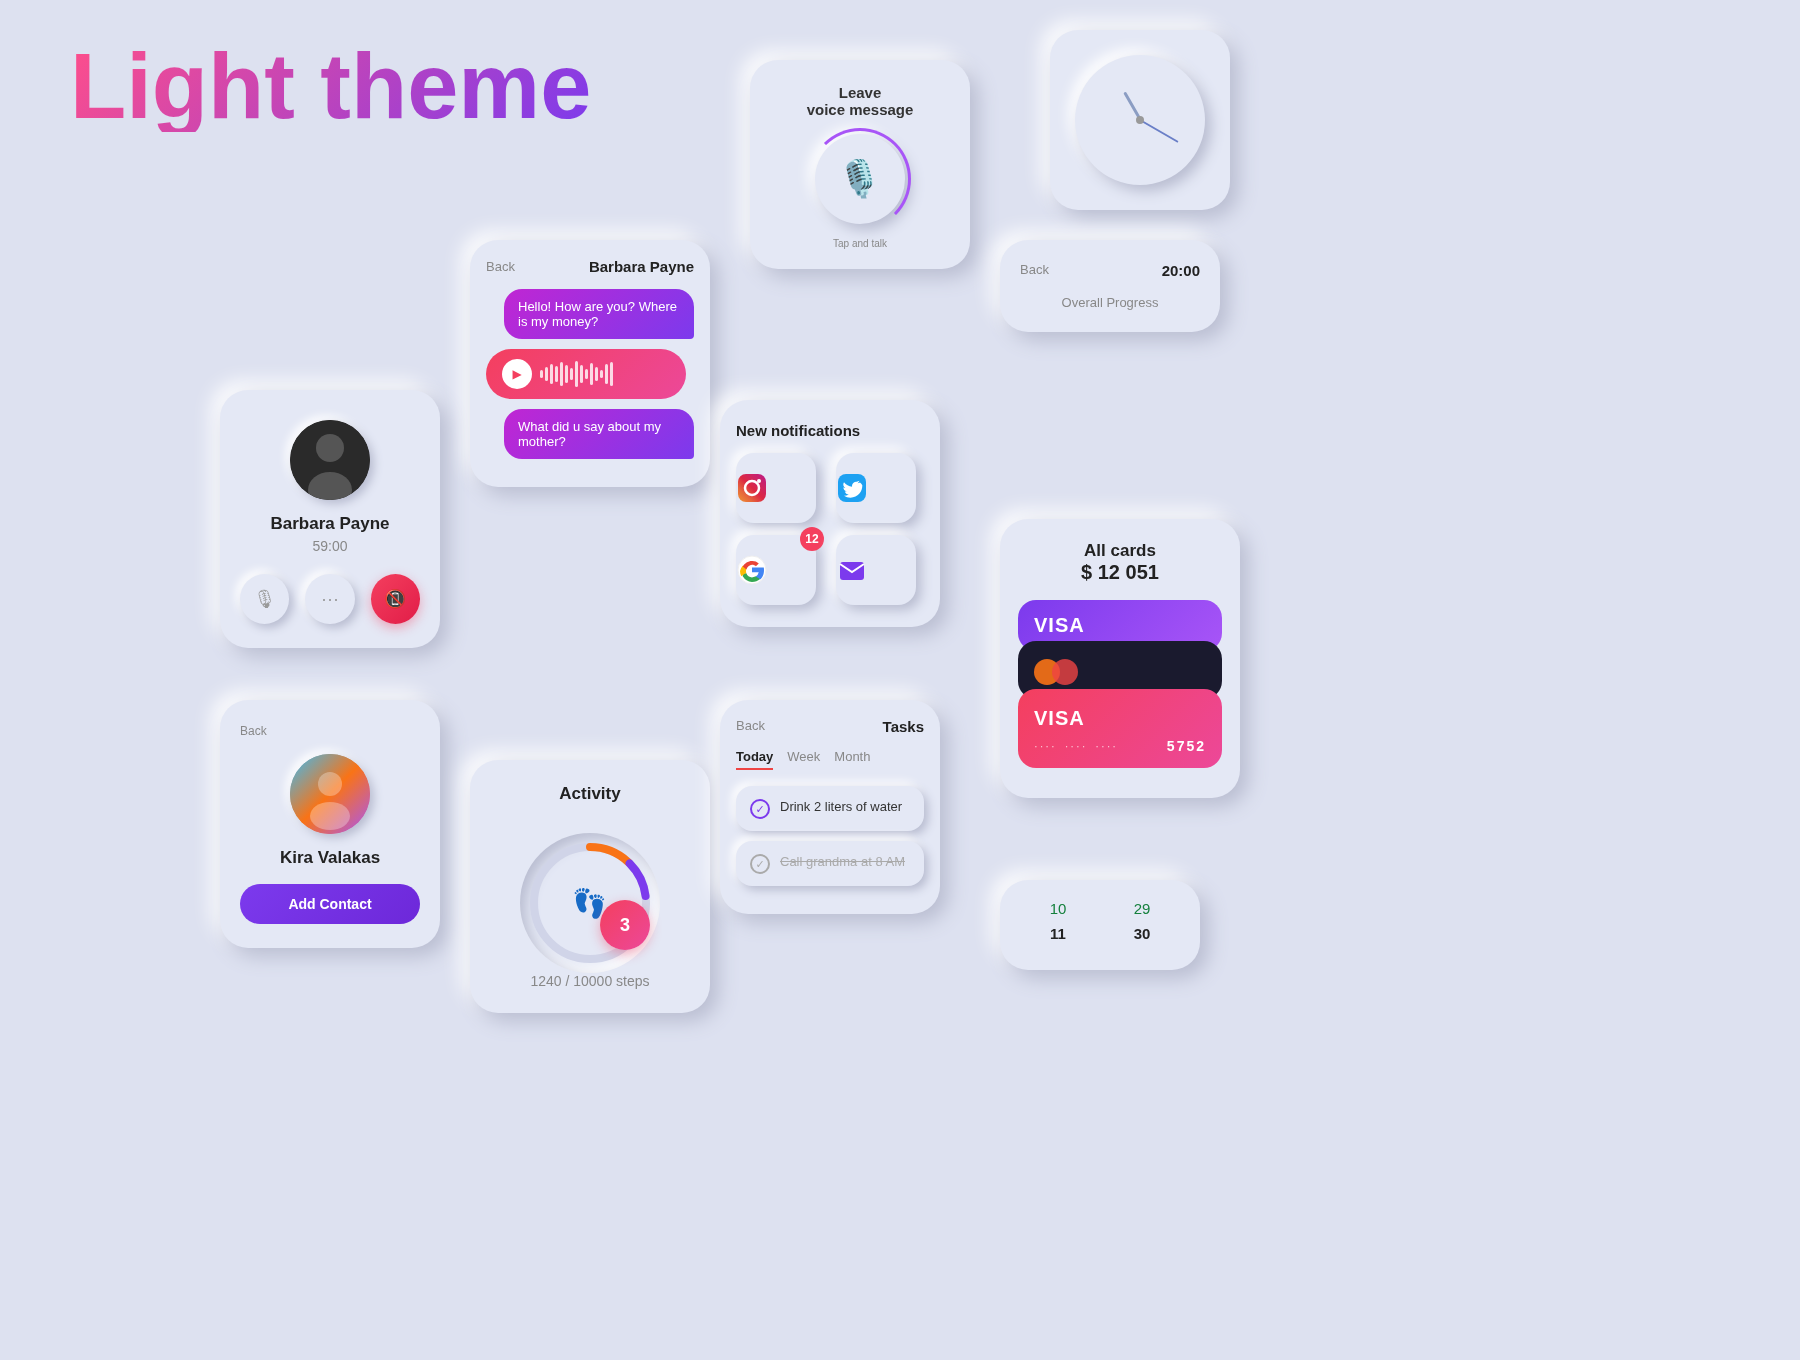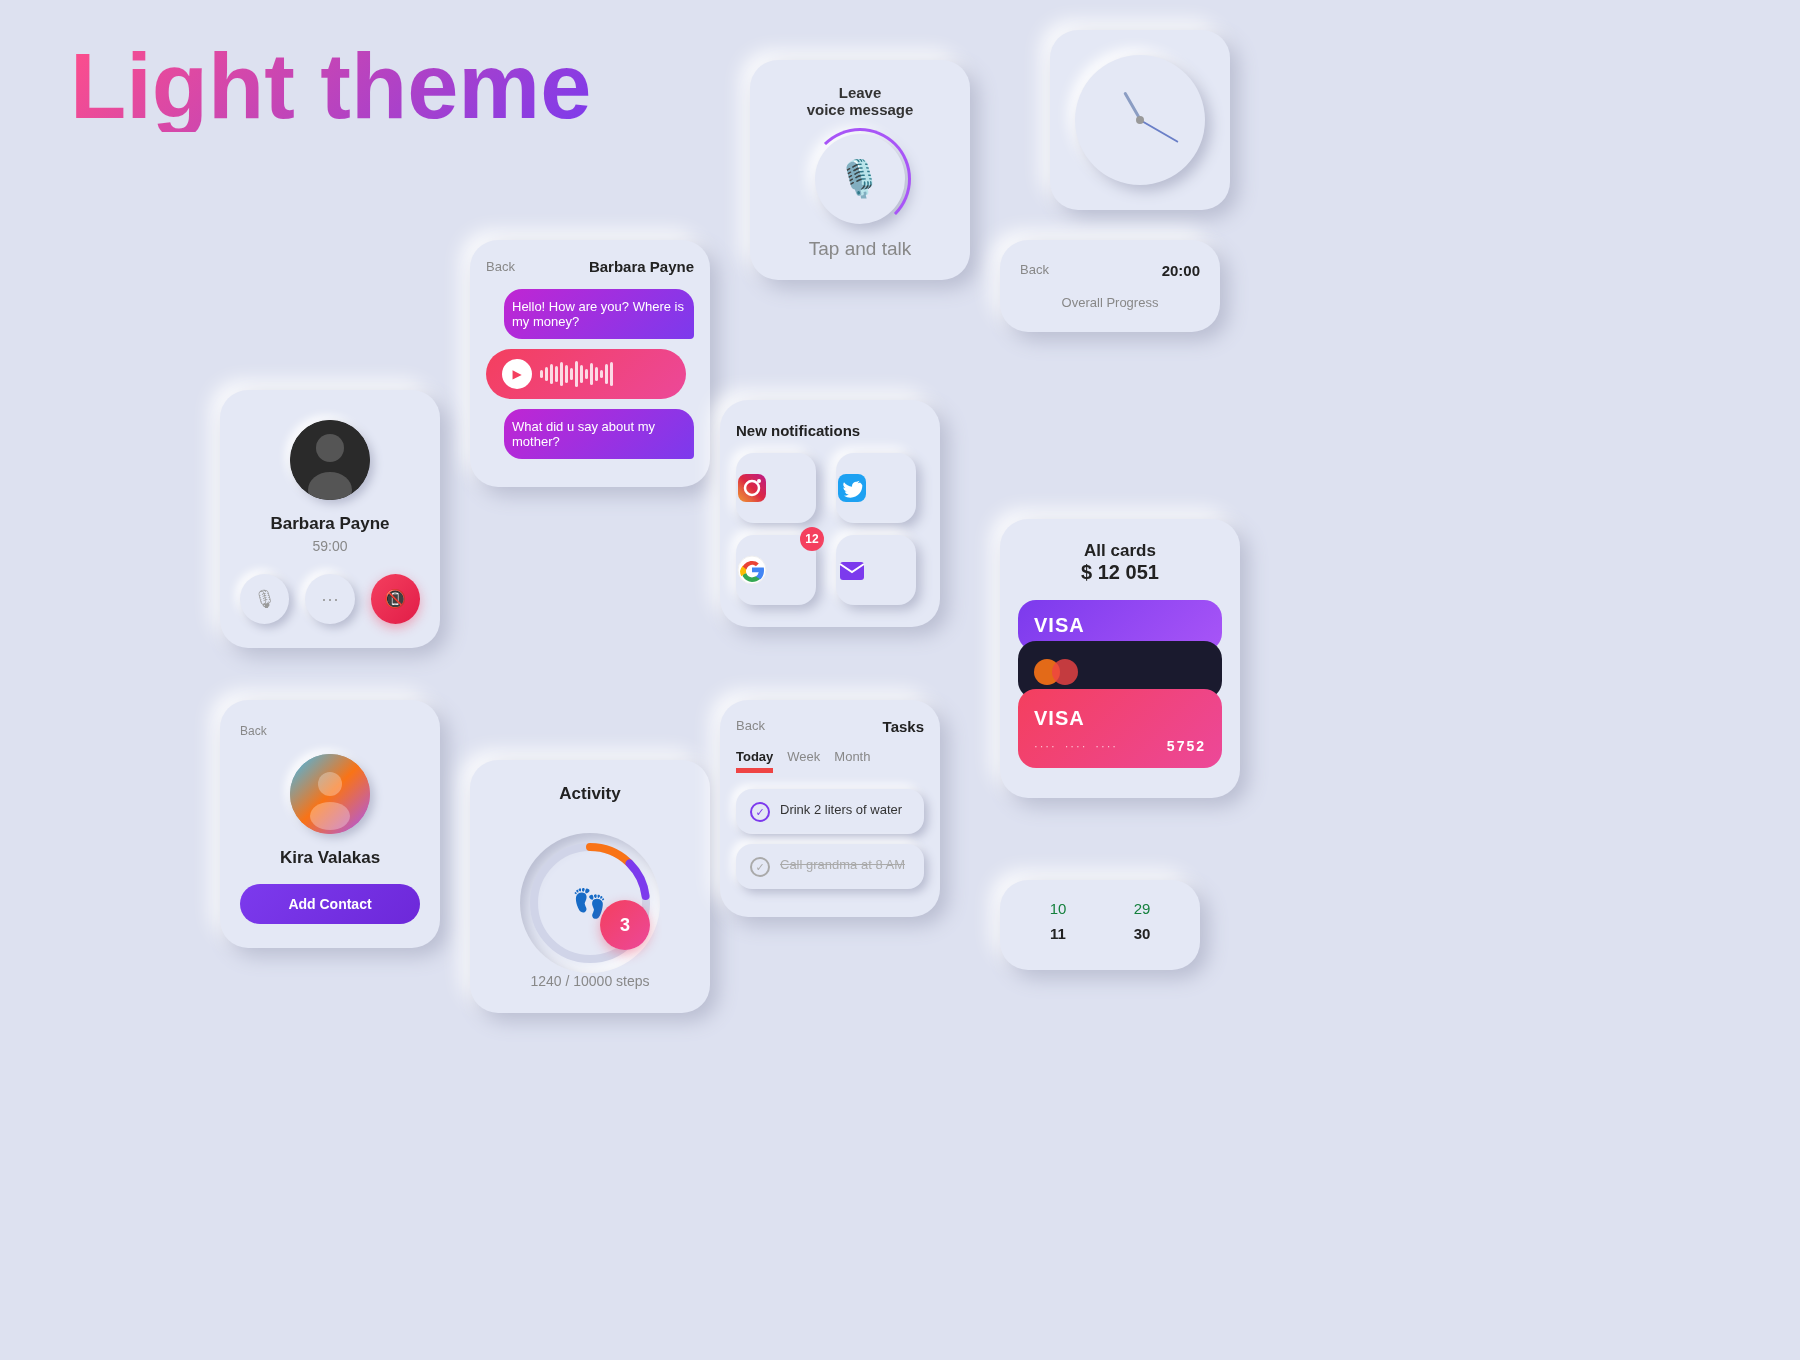--- a/index.html
+++ b/index.html
@@ -64,21 +64,21 @@
     .mic-ring {
       position: absolute;
       top: -6px; left: -6px;
       width: 102px; height: 102px;
       border-radius: 50%;
       border: 3px solid transparent;
       border-top-color: #a855f7;
       border-right-color: #a855f7;
     }
     .tap-talk {
-      font-size: 19px;
+      font-size: 10px;
       color: #888;
     }
 
     
     .clock-card {
       position: absolute;
       top: 30px;
       left: 1050px;
       width: 180px;
       height: 180px;
@@ -138,21 +138,21 @@
     .chat-header {
       display: flex;
       justify-content: space-between;
       align-items: center;
       margin-bottom: 14px;
     }
     .chat-back { font-size: 13px; color: #888; }
     .chat-name { font-size: 15px; font-weight: 700; color: #222; }
     .bubble {
       border-radius: 18px 18px 4px 18px;
-      padding: 10px 8px;
+      padding: 10px 14px;
       font-size: 13px;
       color: #fff;
       background: linear-gradient(135deg, #c026d3, #7c3aed);
       margin-bottom: 10px;
       max-width: 190px;
       align-self: flex-end;
       margin-left: auto;
     }
     .audio-bubble {
       background: linear-gradient(135deg, #f43f5e, #ec4899);
@@ -349,21 +349,21 @@
     }
     .tasks-header {
       display: flex;
       justify-content: space-between;
       margin-bottom: 14px;
     }
     .tasks-back { font-size: 13px; color: #888; }
     .tasks-title-text { font-size: 15px; font-weight: 700; color: #222; }
     .tasks-tabs { display: flex; gap: 14px; margin-bottom: 16px; }
     .tasks-tab { font-size: 13px; color: #888; cursor: pointer; padding-bottom: 4px; }
-    .tasks-tab.active { color: #222; font-weight: 700; border-bottom: 5px solid #ef4444; }
+    .tasks-tab.active { color: #222; font-weight: 700; border-bottom: 2px solid #ef4444; }
     .task-item {
       background: #e4e8f5;
       border-radius: 16px;
       box-shadow: 4px 4px 10px #b8bcd0, -4px -4px 10px #fff;
       padding: 12px 14px;
       display: flex;
       align-items: flex-start;
       gap: 10px;
       margin-bottom: 10px;
     }

